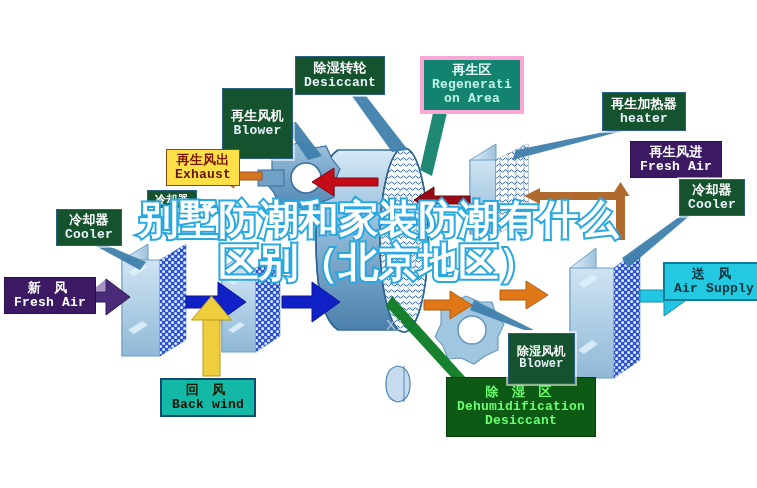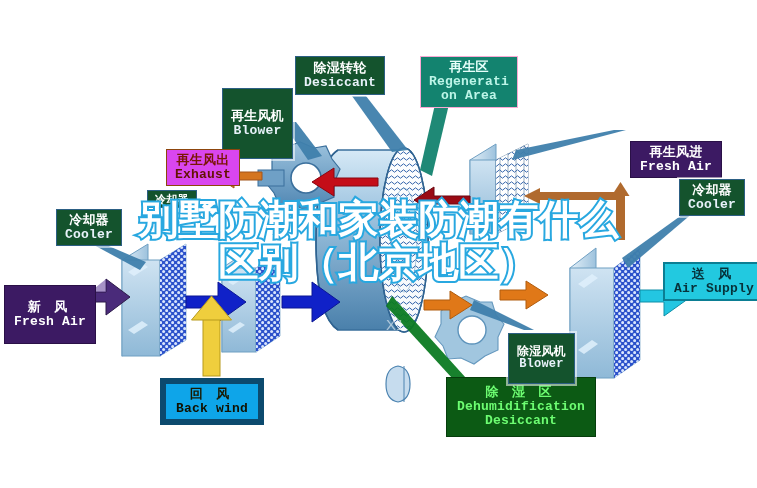--- a/index.html
+++ b/index.html
@@ -12,41 +12,41 @@
   .lbl .cn{display:block;font-weight:bold;}
   .lbl .en{display:block;font-family:"Liberation Mono","DejaVu Sans Mono",monospace;font-weight:bold;}
 
   
   .lbl-blue{background:#14532d;border:1px solid #2c5f84;color:#ffffff;
             box-shadow:0 0 0 2px rgba(255,255,255,.55);}
   .lbl-blue .cn{color:#ffffff;}
   .lbl-blue .en{color:#e8f2fa;}
 
   
-  .lbl-teal{background:#13836f;border:1px solid #f9a8d4;color:#d8fff6;}
+  .lbl-teal{background:#13836f;border:4px solid #f9a8d4;color:#d8fff6;}
   .lbl-teal .cn{color:#e6fffa;}
   .lbl-teal .en{color:#bdf5e8;}
 
   
-  .lbl-orange{background:#d946ef;border:1px solid #8d460d;}
+  .lbl-orange{background:#fde047;border:1px solid #8d460d;}
   .lbl-orange .cn{color:#7a1505;}
   .lbl-orange .en{color:#611300;}
 
   
   .lbl-purple{background:#3c1a63;border:1px solid #2a1047;}
   .lbl-purple .cn{color:#ffffff;}
   .lbl-purple .en{color:#ffffff;}
 
   
   .lbl-cyan{background:#22c9e0;border:2px solid #0b7e93;}
   .lbl-cyan .cn{color:#07323a;}
   .lbl-cyan .en{color:#07323a;}
 
   
-  .lbl-yellow{background:#0ea5e9;border:6px solid #0c4a6e;}
+  .lbl-yellow{background:#14b8a6;border:2px solid #0c4a6e;}
   .lbl-yellow .cn{color:#1a1a00;}
   .lbl-yellow .en{color:#111100;}
 
   
   .lbl-green{background:#0c5a14;border:1px solid #063d0c;}
   .lbl-green .cn{color:#6dfd72;}
   .lbl-green .en{color:#6dfd72;}
 
   .spaced{letter-spacing:.38em;}
 
@@ -250,20 +250,24 @@
     <span class="cn">再生风机</span>
     <span class="en">Blower</span>
   </div>
 
   <div class="lbl lbl-teal" style="left:420px;top:56px;padding:3px 8px;font-size:13px;">
     <span class="cn">再生区</span>
     <span class="en">Regenerati</span>
     <span class="en">on Area</span>
   </div>
 
+  <div class="lbl lbl-blue" style="left:602px;top:92px;padding:4px 8px;font-size:13px;">
+    <span class="cn">再生加热器</span>
+    <span class="en">heater</span>
+  </div>
 
   <div class="lbl lbl-orange" style="left:166px;top:149px;padding:3px 8px;font-size:13px;">
     <span class="cn">再生风出</span>
     <span class="en">Exhaust</span>
   </div>
 
   <div class="lbl lbl-purple" style="left:630px;top:141px;padding:3px 9px;font-size:13px;">
     <span class="cn">再生风进</span>
     <span class="en">Fresh Air</span>
   </div>
@@ -275,21 +279,21 @@
 
   <div class="lbl lbl-blue" style="left:56px;top:209px;padding:3px 8px;font-size:13px;">
     <span class="cn">冷却器</span>
     <span class="en">Cooler</span>
   </div>
 
   <div class="lbl lbl-blue" style="left:147px;top:190px;padding:2px 7px;font-size:11px;">
     <span class="cn">冷却器</span>
   </div>
 
-  <div class="lbl lbl-purple" style="left:4px;top:285px;padding:14px 9px;font-size:13px;">
+  <div class="lbl lbl-purple" style="left:4px;top:277px;padding:3px 9px;font-size:13px;">
     <span class="cn spaced">新  风</span>
     <span class="en">Fresh Air</span>
   </div>
 
   <div class="lbl lbl-yellow" style="left:160px;top:378px;padding:3px 10px;font-size:13px;">
     <span class="cn spaced">回  风</span>
     <span class="en">Back wind</span>
   </div>
 
   <div class="lbl lbl-green" style="left:446px;top:377px;padding:7px 10px;font-size:13px;">

